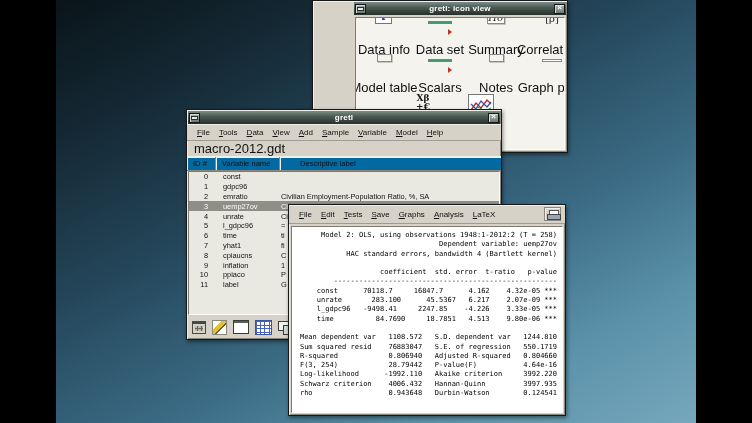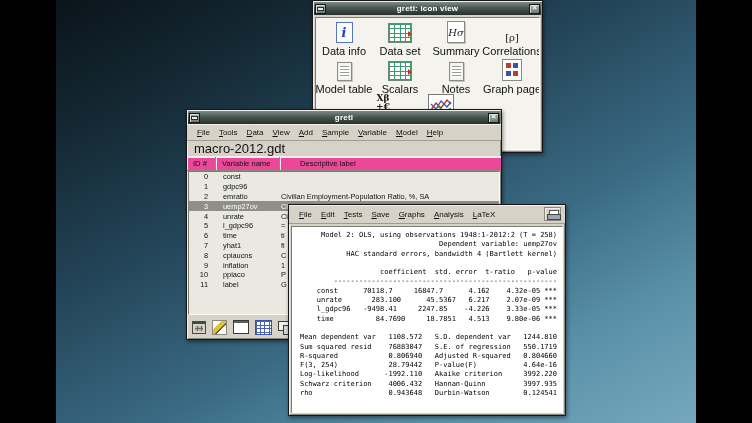--- a/index.html
+++ b/index.html
@@ -41,28 +41,28 @@
     position:relative;background:#d6d2c8;
   }
   .menubar .mitem{white-space:nowrap;cursor:default;}
   .mn{text-decoration:underline;}
   .sunken{
     border-top:1px solid #7e7b72;border-left:1px solid #7e7b72;
     border-bottom:1px solid #fcfbf7;border-right:1px solid #fcfbf7;
     box-sizing:border-box;
   }
   
-  #win-iconview{left:312px;top:0;width:231px;height:153px;z-index:1;}
+  #win-iconview{left:312px;top:0;width:256px;height:153px;z-index:1;padding-left:40px;}
   .iv-content{flex:1;margin:2px;background:#f4f3ee;position:relative;overflow:hidden;}
   .icon-grid{
     display:grid;grid-template-columns:repeat(4,56px);grid-auto-rows:38px;
     padding-top:3px;justify-items:center;
   }
   .icon-cell{display:flex;flex-direction:column;align-items:center;justify-content:flex-end;height:36px;}
-  .icon-cell .ilabel{font-size:11px;color:#111;margin-top:2px;white-space:nowrap;}
+  .icon-cell .ilabel{font-size:13px;color:#111;margin-top:18px;white-space:nowrap;}
   .icn{display:flex;align-items:center;justify-content:center;}
   .sheet{width:16px;height:20px;background:#fff;border:1px solid #8a8a82;box-shadow:1px 1px 0 #c9c6bc;}
   .data-info-icon{width:15px;height:19px;background:#fff;border:1px solid #5577c0;
     color:#2244bb;font:bold italic 13px "DejaVu Serif",serif;}
   .summary-icon{color:#222;font:italic 10px "DejaVu Serif",serif;}
   .correlations-icon{color:#222;font:10px "DejaVu Serif",serif;border:none;background:transparent;box-shadow:none;width:20px;}
   .gridicn{width:22px;height:18px;background:#fff;border:1px solid #6b8a77;position:relative;
     background-image:repeating-linear-gradient(#3d9a6e 0 1px,transparent 1px 4.3px),
                      repeating-linear-gradient(90deg,#3d9a6e 0 1px,transparent 1px 5.3px);}
   .gridicn::after{content:"";position:absolute;right:-1px;top:7px;
@@ -78,21 +78,21 @@
   .model-coeffs-icon{position:absolute;left:56px;top:76px;width:22px;height:24px;
     color:#1a1a1a;font:bold 9px/9px "DejaVu Serif",serif;white-space:pre-line;text-align:center;}
   .graph-icon{position:absolute;left:112px;top:76px;width:24px;height:23px;background:#fff;border:1px solid #777;}
   
   #win-main{left:186px;top:109px;width:316px;height:231px;z-index:2;}
   .filenamebar{flex:0 0 12px;display:flex;align-items:center;padding-left:7px;
     font-size:13px;color:#111;}
   .hdrrow{flex:0 0 13px;display:flex;font-size:7.6px;color:#111;
     border-top:1px solid #f1efe9;border-bottom:1px solid #8a877e;}
   .hcell{display:flex;align-items:center;box-sizing:border-box;padding-left:6px;
-    border-right:1px solid #8a877e;box-shadow:inset 1px 1px 0 #f1efe9;background:#ec4899;white-space:nowrap;}
+    border-right:1px solid #8a877e;box-shadow:inset 1px 1px 0 #f1efe9;background:#0369a1;white-space:nowrap;}
   .hcell.c-id{width:29px;}
   .hcell.c-name{width:64px;}
   .hcell.c-label{flex:1;border-right:none;padding-left:20px;}
   .varlist{flex:1;margin:0 1px;background:#e9e8e1;overflow:hidden;}
   .vrow{height:9.8px;display:flex;align-items:center;font-size:7.4px;color:#111;white-space:nowrap;}
   .vrow.selected{background:#8f8e87;color:#fff;}
   .vcell-id{width:28px;text-align:right;padding-right:9px;box-sizing:border-box;flex:0 0 28px;}
   .vcell-name{width:60px;padding-left:6px;box-sizing:border-box;flex:0 0 60px;overflow:hidden;}
   .vcell-label{flex:1;padding-left:4px;overflow:hidden;}
   .toolbar{flex:0 0 24px;display:flex;align-items:center;gap:6px;padding-left:5px;}

